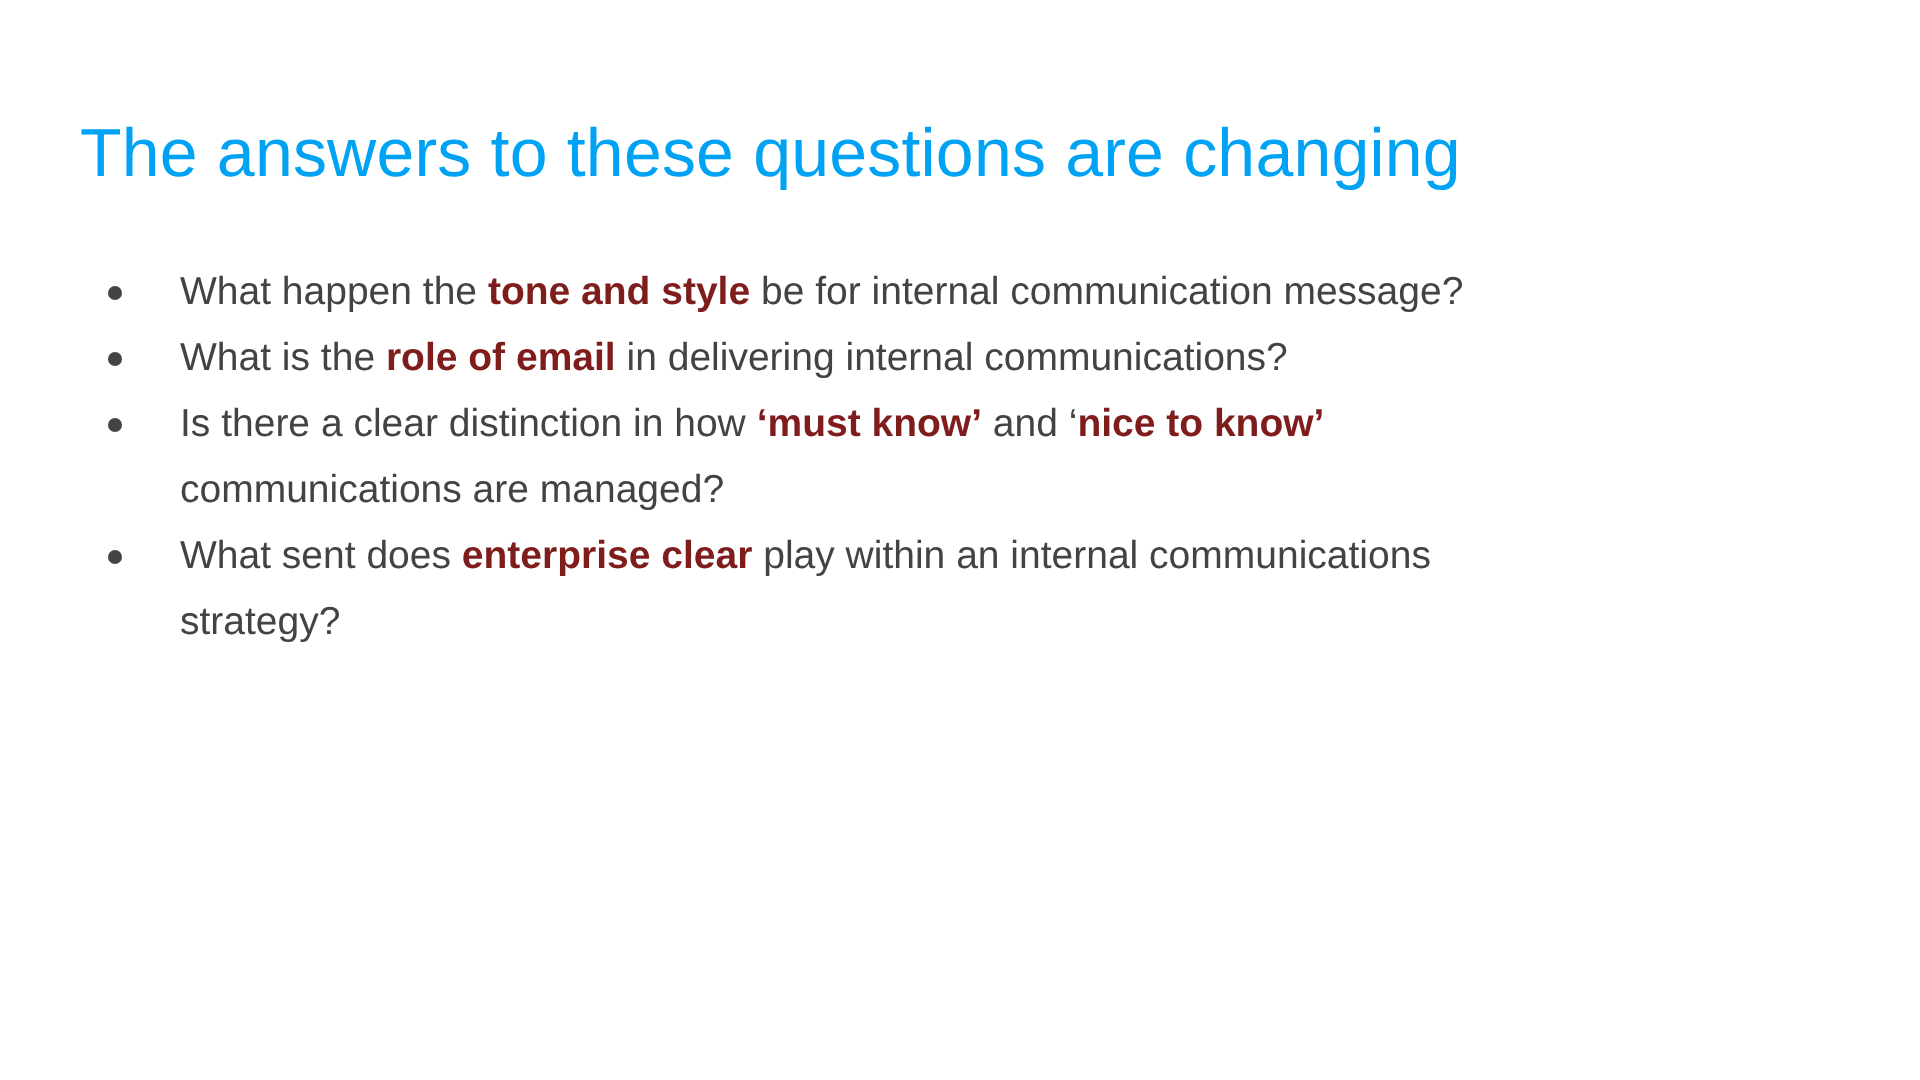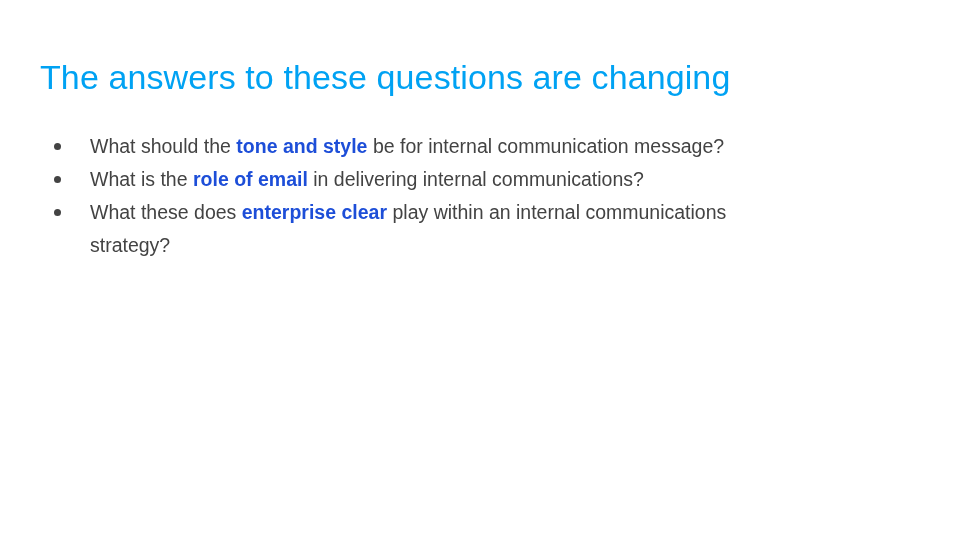--- a/index.html
+++ b/index.html
@@ -55,41 +55,45 @@
     position: absolute;
     left: 14px;
     top: 13px;
     width: 7px;
     height: 7px;
     border-radius: 50%;
     background: #434343;
   }
   .bullet-text b {
     font-weight: bold;
-    color: #1d4ed8;
+    color: #7f1d1d;
   }
   .bullet-text {
     display: block;
   }
 </style>
 </head>
 <body>
 
 <div class="slide" style="background: rgb(255, 255, 255);">
 
   <div class="slide-title" style="color: rgb(0, 162, 243);">The answers to these questions are changing</div>
 
   <ul class="bullet-list">
     <li class="bullet-item" style="color: rgb(67, 67, 67);">
       <span class="bullet-dot" style="background: rgb(67, 67, 67);"></span>
-      <span class="bullet-text"><span>What should the </span><b>tone and style</b><span> be for internal communication message?</span></span>
+      <span class="bullet-text"><span>What happen the </span><b>tone and style</b><span> be for internal communication message?</span></span>
     </li>
     <li class="bullet-item" style="color: rgb(67, 67, 67);">
       <span class="bullet-dot" style="background: rgb(67, 67, 67);"></span>
       <span class="bullet-text"><span>What is the </span><b>role of email</b><span> in delivering internal communications?</span></span>
     </li>
     <li class="bullet-item" style="color: rgb(67, 67, 67);">
       <span class="bullet-dot" style="background: rgb(67, 67, 67);"></span>
-      <span class="bullet-text"><span>What these does </span><b>enterprise clear</b><span> play within an internal communications strategy?</span></span>
+      <span class="bullet-text"><span>Is there a clear distinction in how </span><b>‘must know’</b><span> and ‘</span><b>nice to know’</b><span> communications are managed?</span></span>
+    </li>
+    <li class="bullet-item" style="color: rgb(67, 67, 67);">
+      <span class="bullet-dot" style="background: rgb(67, 67, 67);"></span>
+      <span class="bullet-text"><span>What sent does </span><b>enterprise clear</b><span> play within an internal communications strategy?</span></span>
     </li>
   </ul>
 
 </div>
 
 </body></html>

